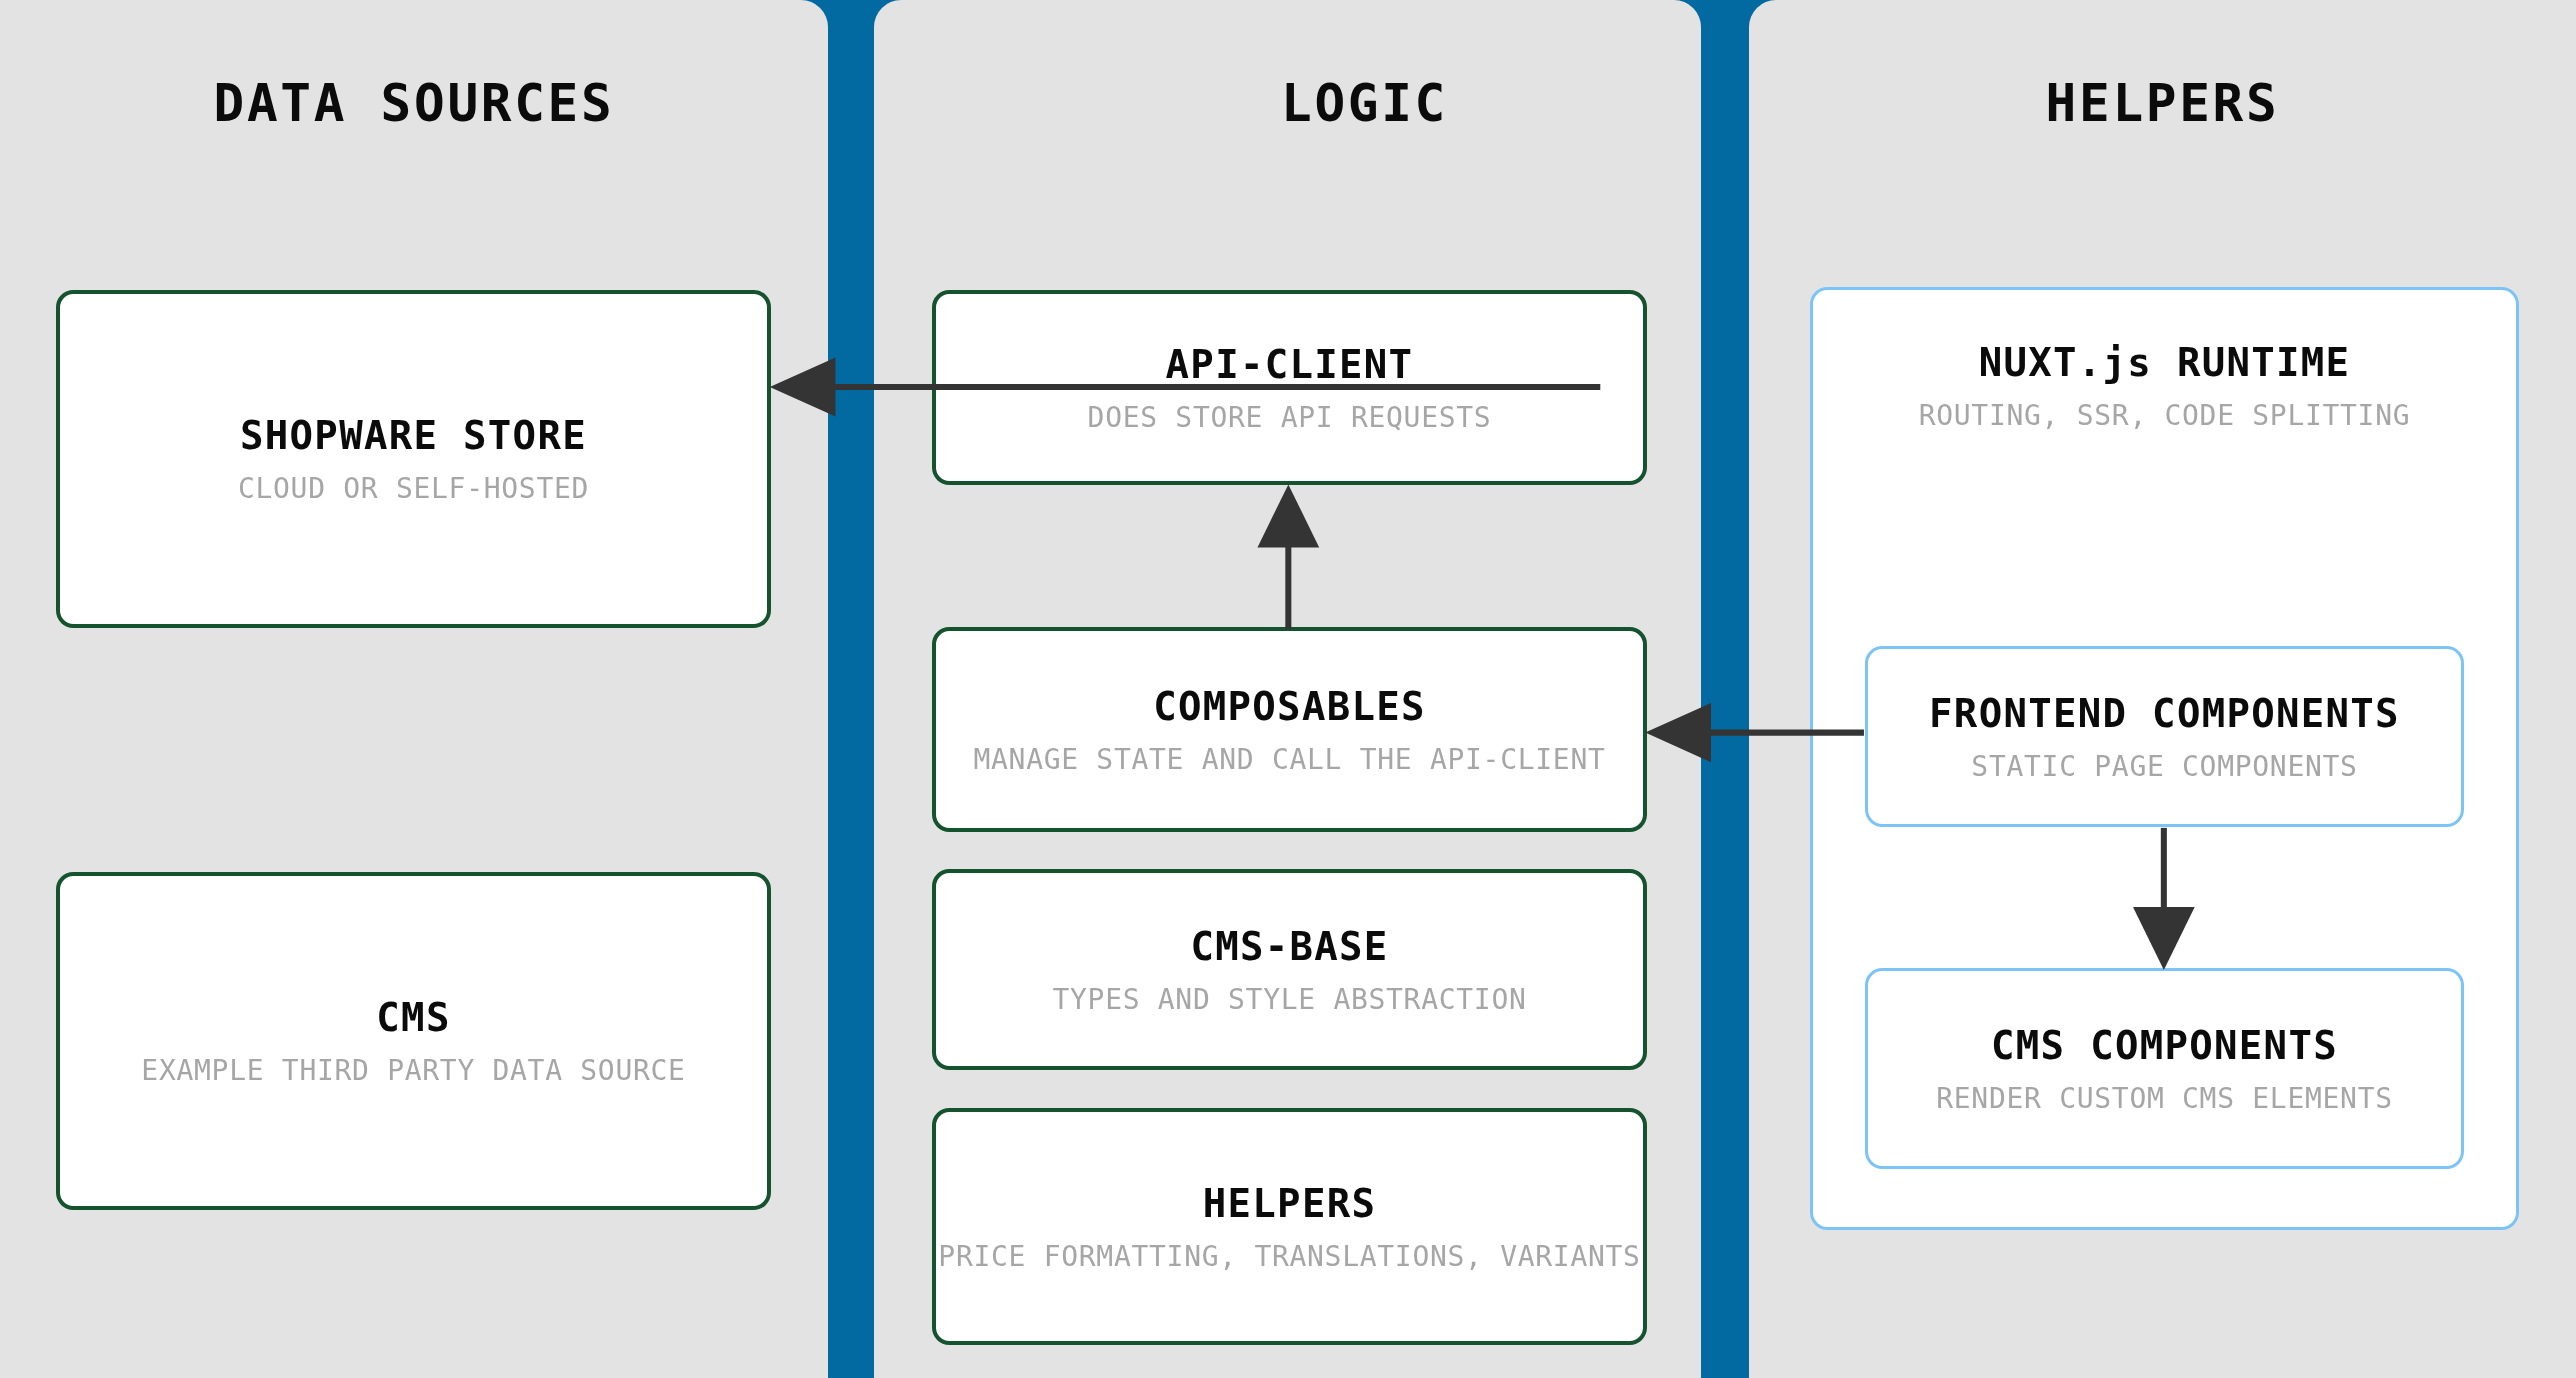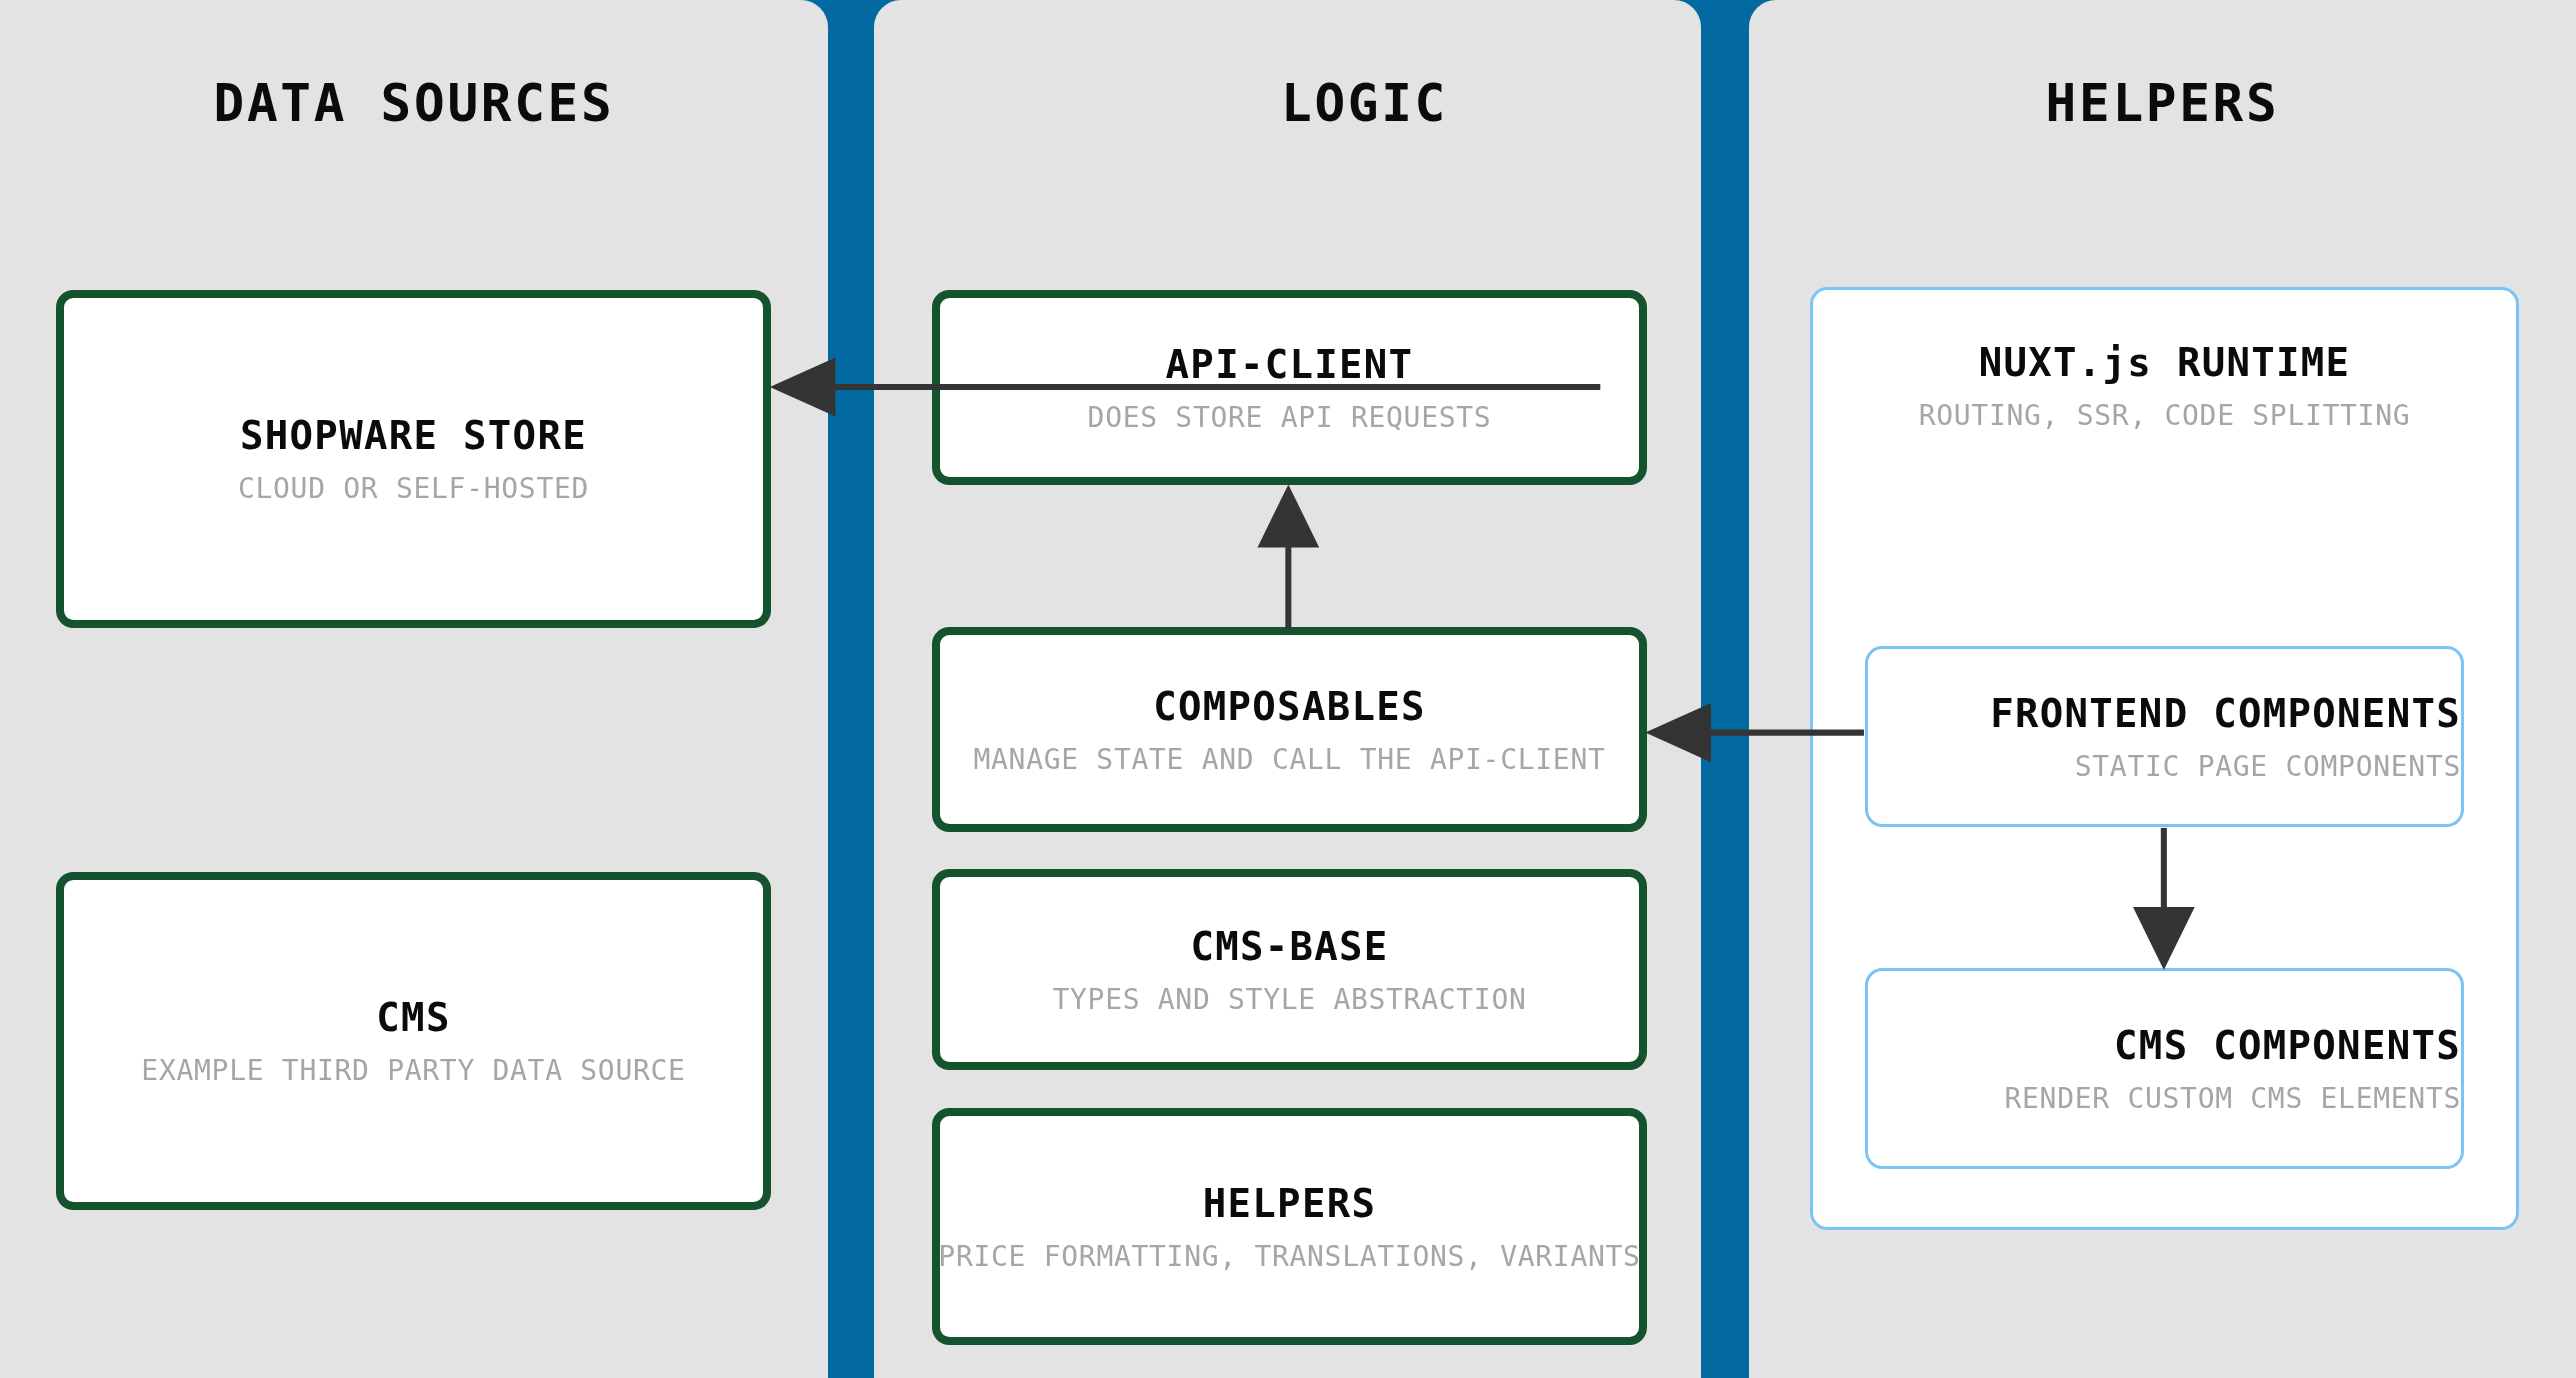--- a/index.html
+++ b/index.html
@@ -36,32 +36,31 @@
     color: #0b0b0b;
     letter-spacing: 2.7px;
     font-family: "DejaVu Sans Mono", "Liberation Mono", monospace;
     white-space: nowrap;
   }
 
   
   .card {
     position: absolute;
     background: #ffffff;
-    border: 8px solid #14532d;
+    border: 4px solid #14532d;
     border-radius: 17.4px;
     box-sizing: border-box;
     display: flex;
     flex-direction: column;
     align-items: center;
     justify-content: center;
   }
   .card.light {
     border-color: #7cc4f6;
     border-width: 3.4px;
-    align-items: flex-end;
   }
   .card-title {
     font-size: 39px;
     font-weight: 700;
     color: #0b0b0b;
     letter-spacing: 1.3px;
     text-align: center;
     white-space: nowrap;
     font-family: "DejaVu Sans Mono", "Liberation Mono", monospace;
   }

